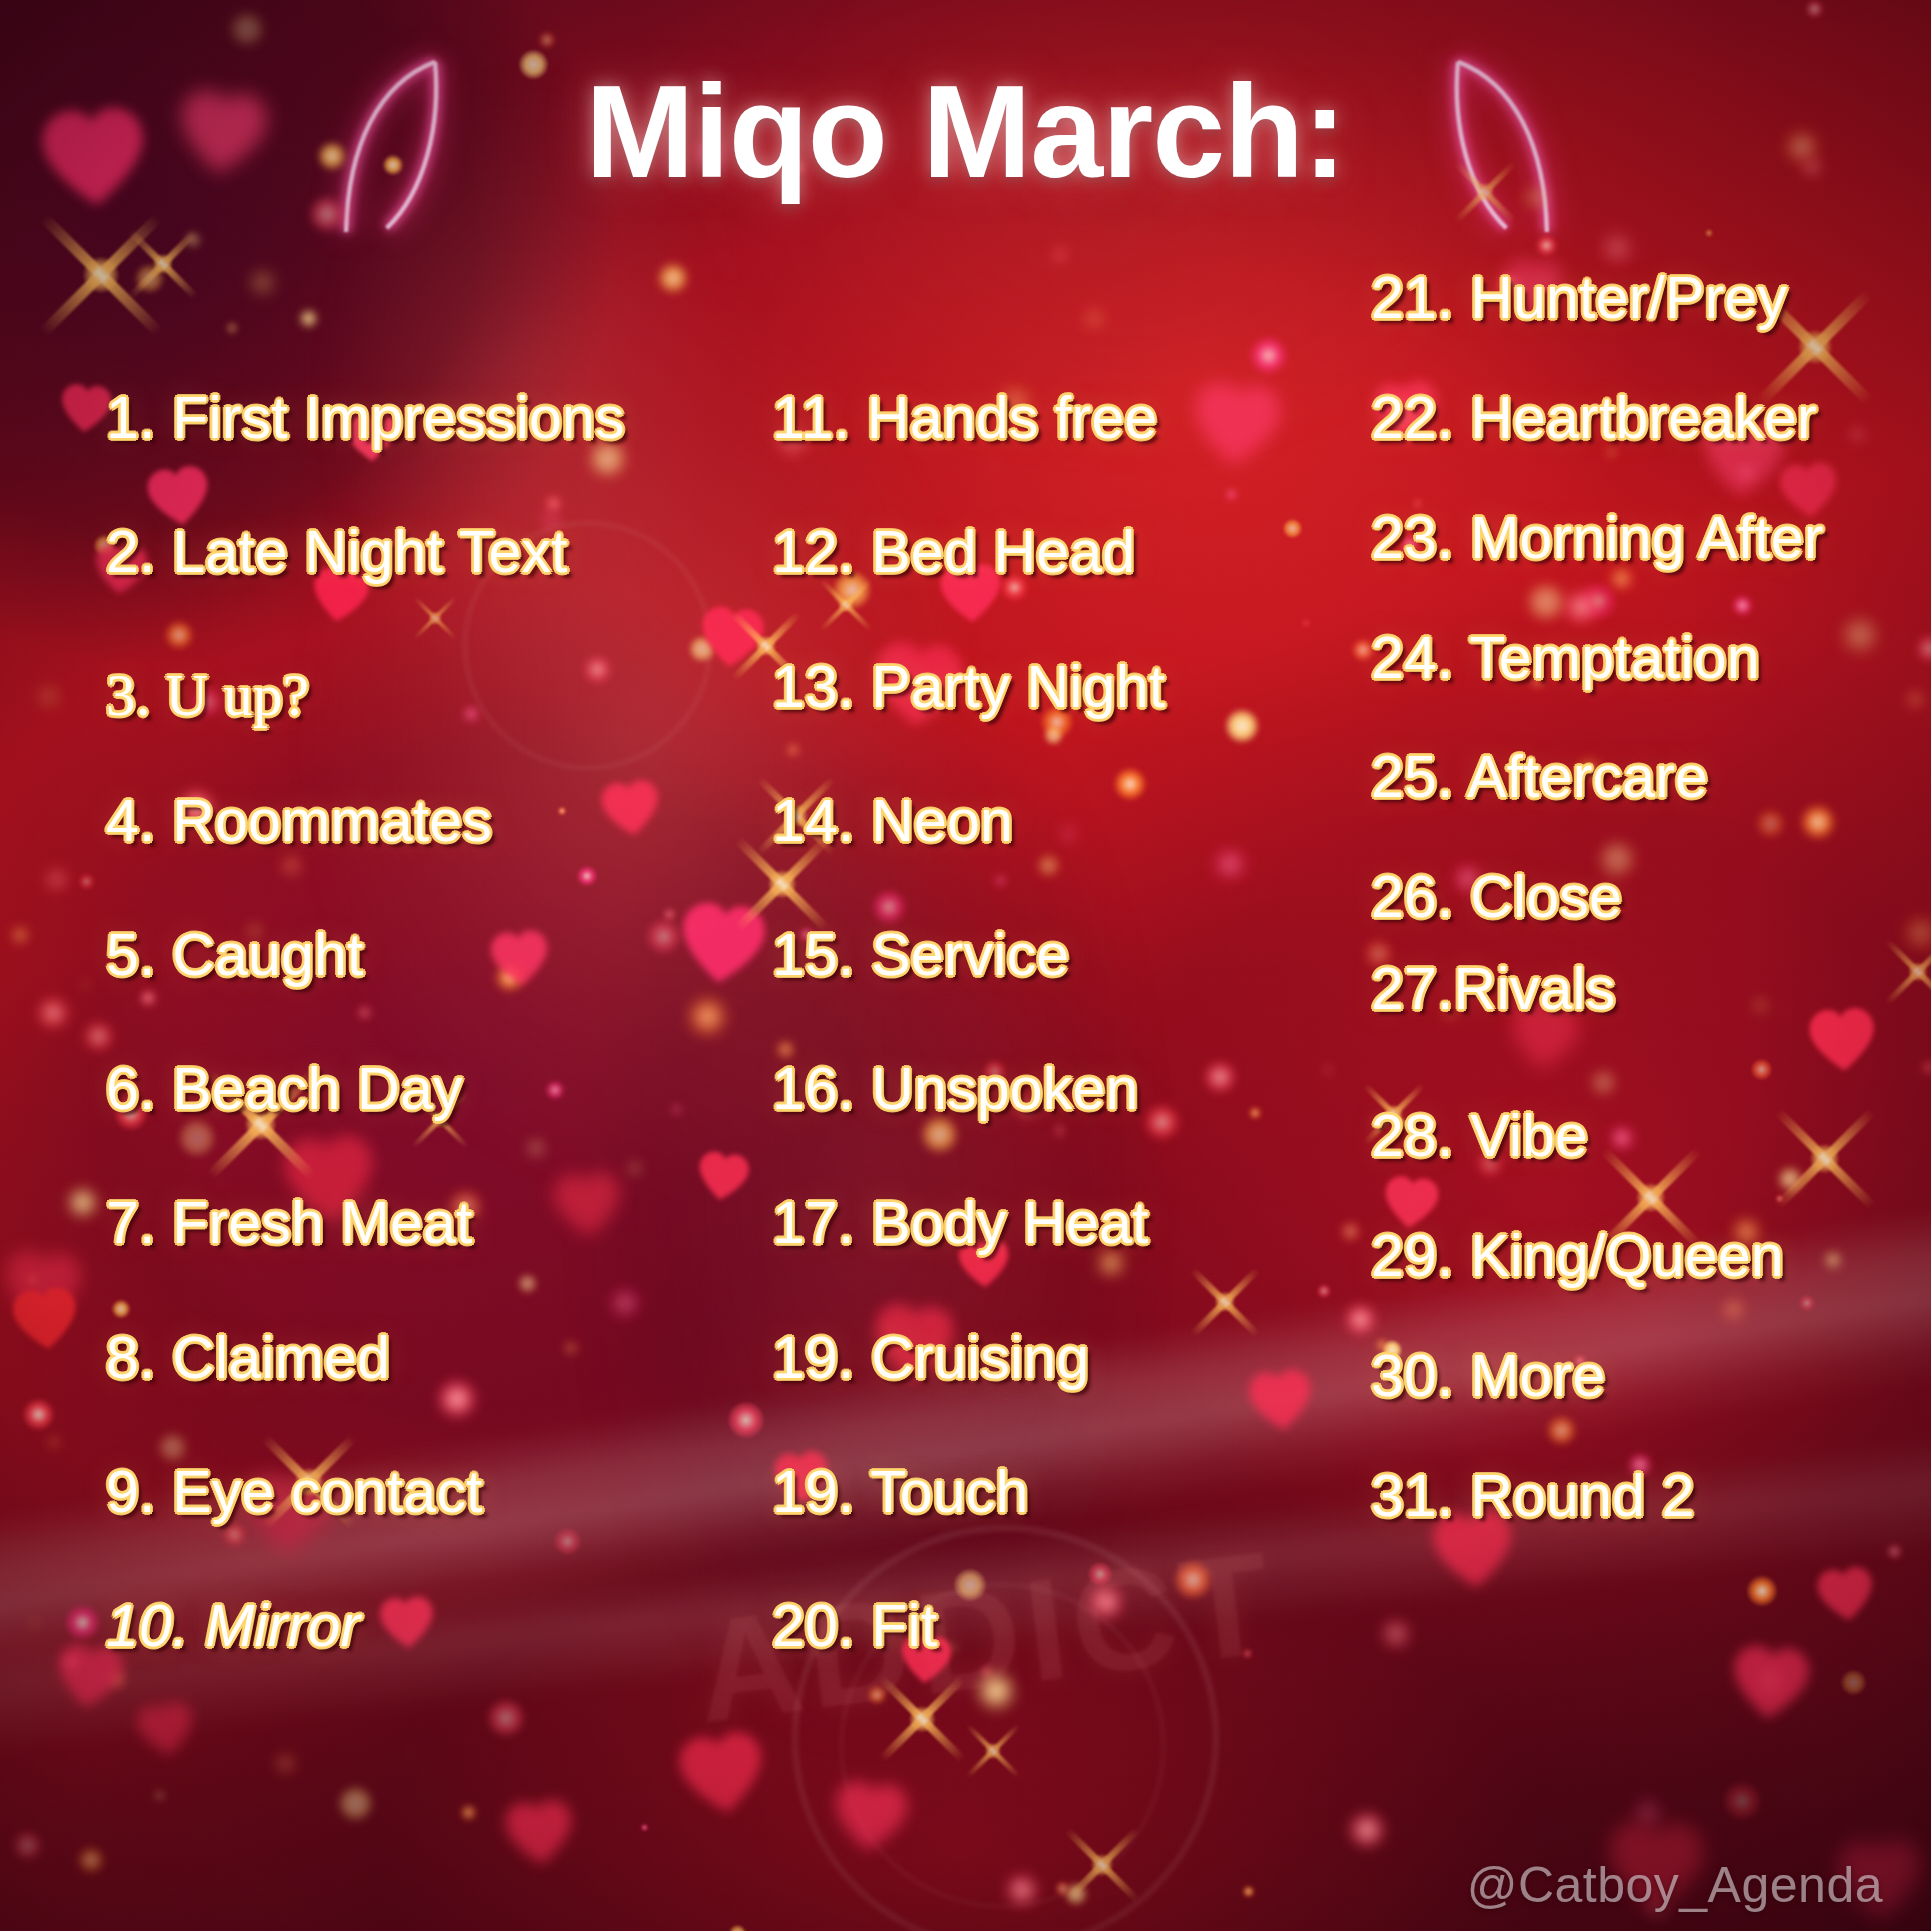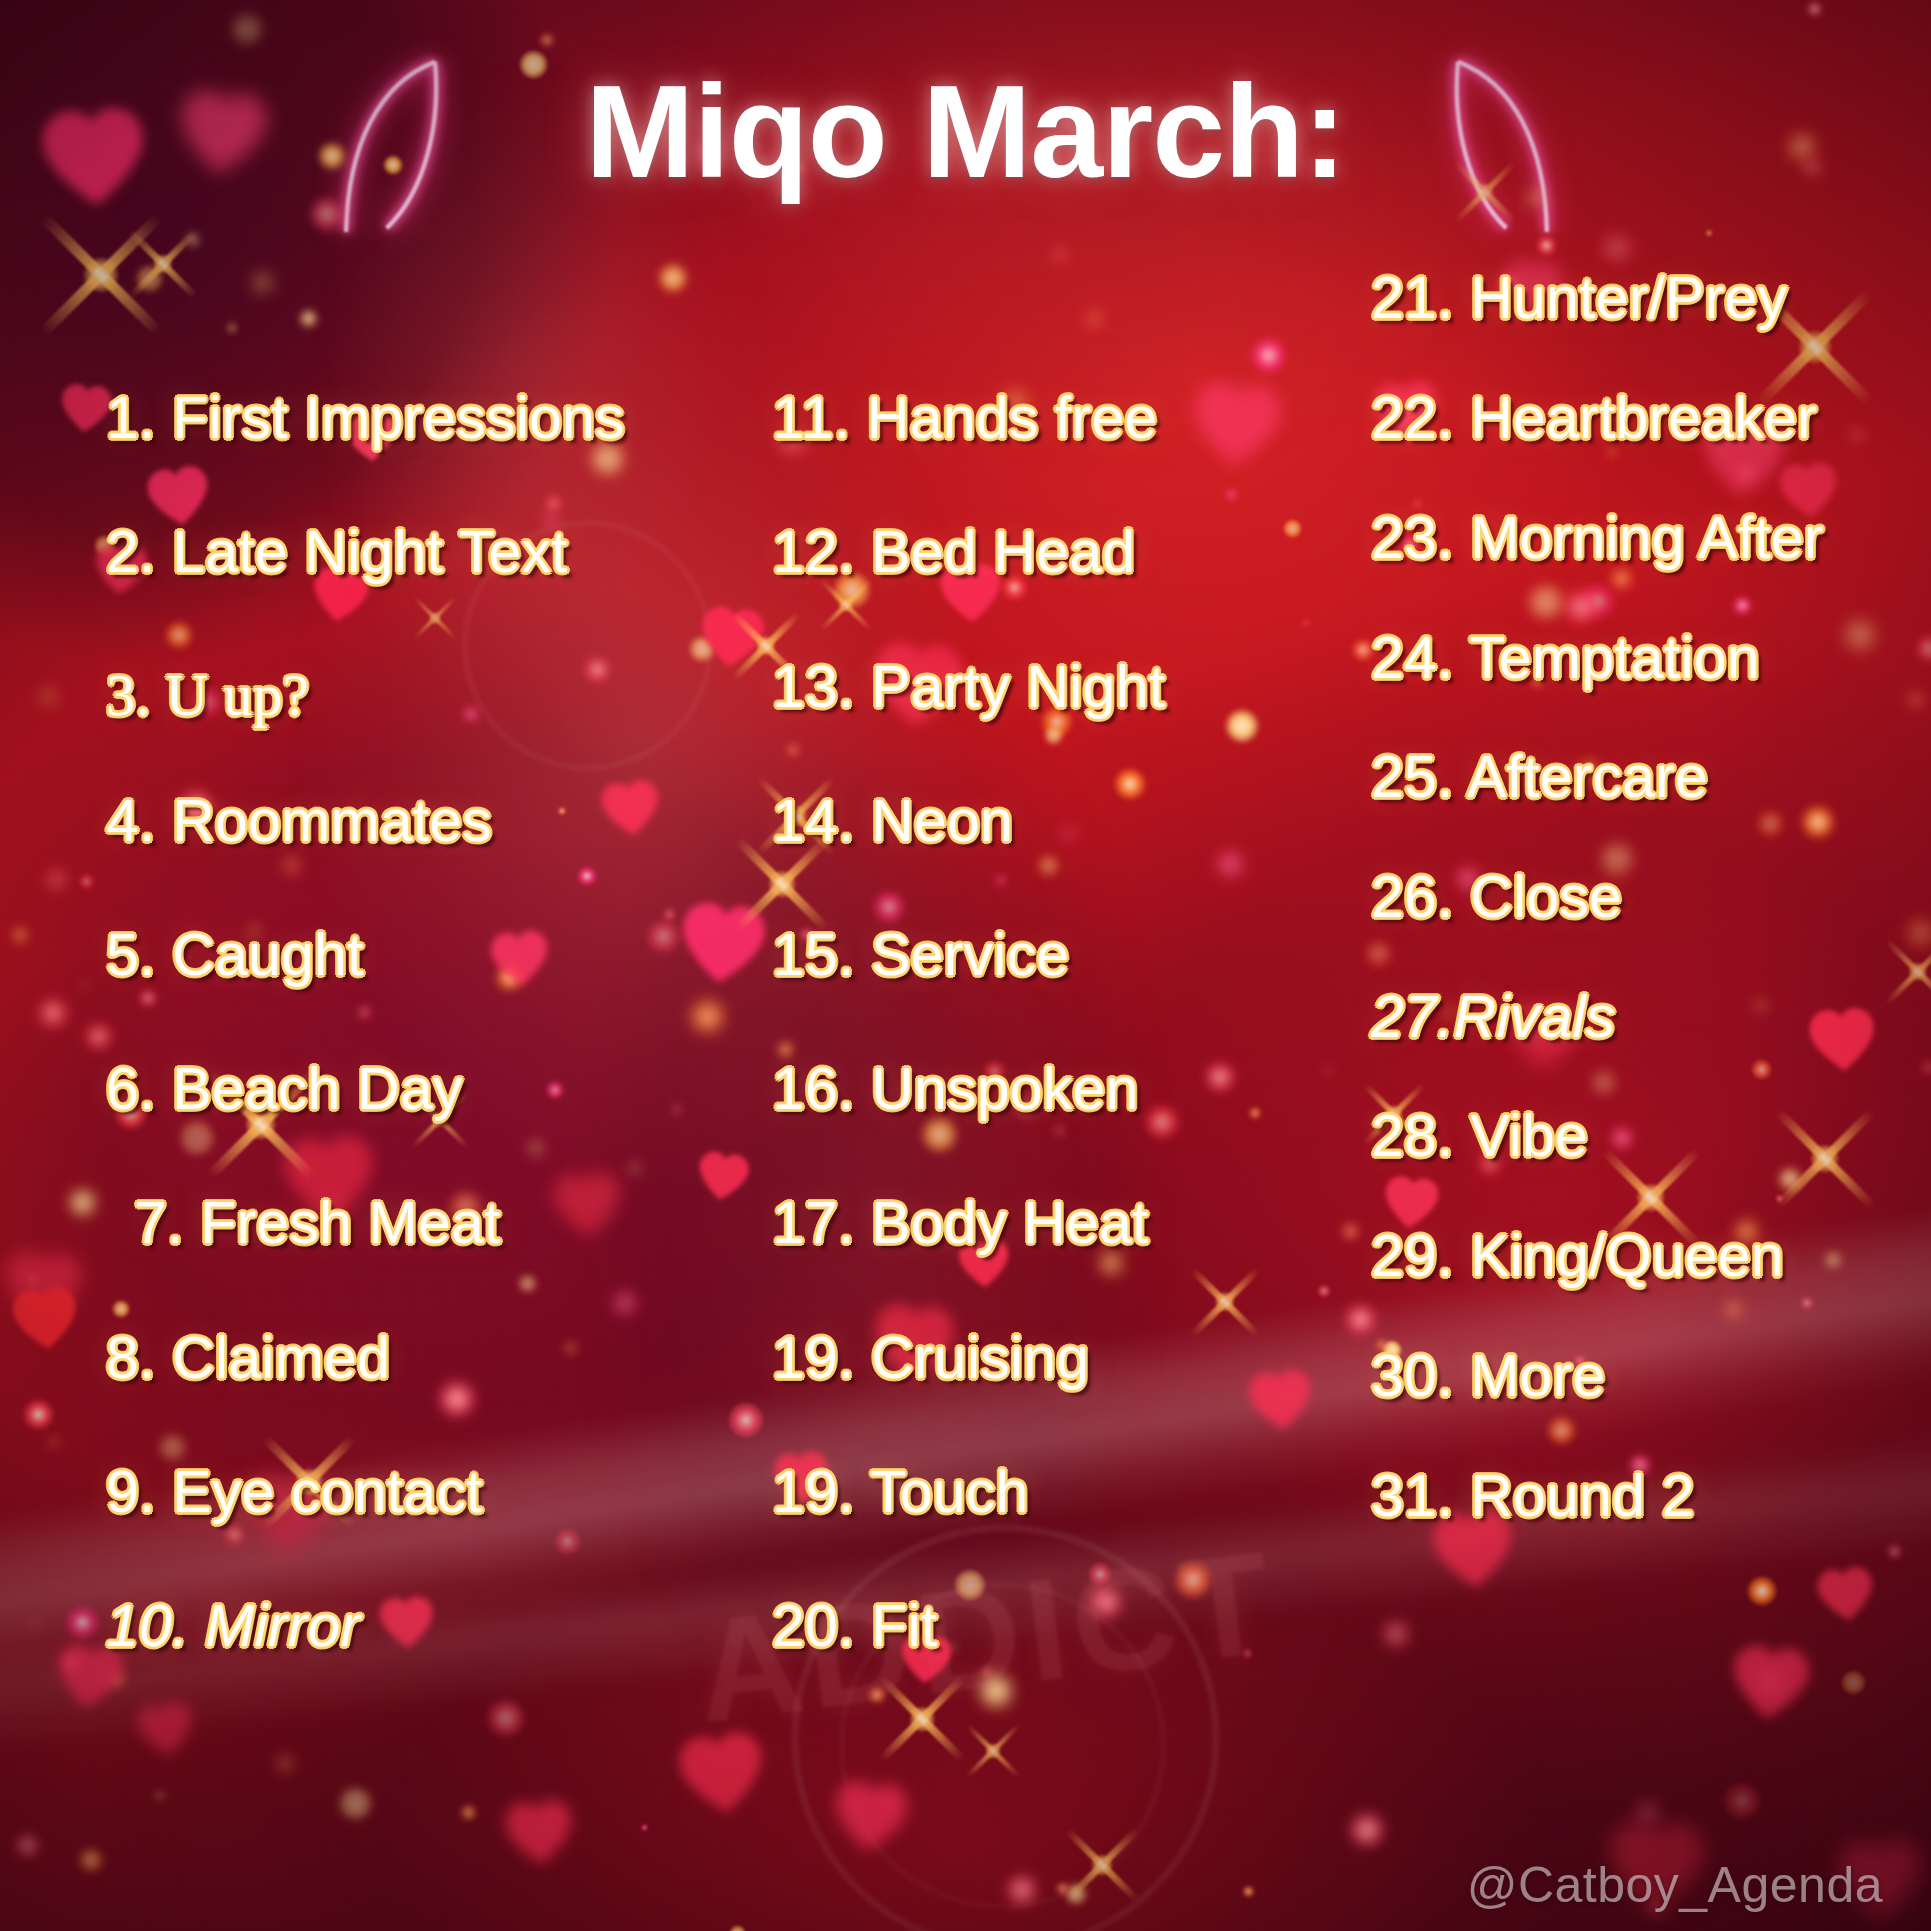--- a/index.html
+++ b/index.html
@@ -780,21 +780,21 @@
     </div>
 
     <div class="columns">
       <div class="col col-1" id="col-1">
           <div class="item" style="position: absolute; left: 0px; top: 388px;">1. First Impressions</div>
           <div class="item" style="position: absolute; left: 0px; top: 522px;">2. Late Night Text</div>
           <div class="item" style="position: absolute; left: 0px; top: 665px; font-family: Liberation Serif, serif;">3. U up?</div>
           <div class="item" style="position: absolute; left: 0px; top: 791px;">4. Roommates</div>
           <div class="item" style="position: absolute; left: 0px; top: 925px;">5. Caught</div>
           <div class="item" style="position: absolute; left: 0px; top: 1059px;">6. Beach Day</div>
-          <div class="item" style="position: absolute; left: 0px; top: 1193px; margin-left: 28px;">7. Fresh Meat</div>
+          <div class="item" style="position: absolute; left: 0px; top: 1193px;">7. Fresh Meat</div>
           <div class="item" style="position: absolute; left: 0px; top: 1328px;">8. Claimed</div>
           <div class="item" style="position: absolute; left: 0px; top: 1462px;">9. Eye contact</div>
           <div class="item" style="position: absolute; left: 0px; top: 1596px; font-style: italic;">10. Mirror</div>
         </div>
       <div class="col col-2" id="col-2">
           <div class="item" style="position: absolute; left: 0px; top: 388px;">11. Hands free</div>
           <div class="item" style="position: absolute; left: 0px; top: 522px;">12. Bed Head</div>
           <div class="item" style="position: absolute; left: 0px; top: 657px;">13. Party Night</div>
           <div class="item" style="position: absolute; left: 0px; top: 791px;">14. Neon</div>
           <div class="item" style="position: absolute; left: 0px; top: 925px;">15. Service</div>
@@ -804,21 +804,21 @@
           <div class="item" style="position: absolute; left: 0px; top: 1462px;">19. Touch</div>
           <div class="item" style="position: absolute; left: 0px; top: 1596px;">20. Fit</div>
         </div>
       <div class="col col-3" id="col-3">
           <div class="item" style="position: absolute; left: 0px; top: 268px;">21. Hunter/Prey</div>
           <div class="item" style="position: absolute; left: 0px; top: 388px;">22. Heartbreaker</div>
           <div class="item" style="position: absolute; left: 0px; top: 508px;">23. Morning After</div>
           <div class="item" style="position: absolute; left: 0px; top: 628px;">24. Temptation</div>
           <div class="item" style="position: absolute; left: 0px; top: 747px;">25. Aftercare</div>
           <div class="item" style="position: absolute; left: 0px; top: 867px;">26. Close</div>
-          <div class="item" style="position: absolute; left: 0px; top: 987px; font-style: italic;">27.Rivals</div>
+          <div class="item" style="position: absolute; left: 0px; top: 959px;">27.Rivals</div>
           <div class="item" style="position: absolute; left: 0px; top: 1106px;">28. Vibe</div>
           <div class="item" style="position: absolute; left: 0px; top: 1226px;">29. King/Queen</div>
           <div class="item" style="position: absolute; left: 0px; top: 1346px;">30. More</div>
           <div class="item" style="position: absolute; left: 0px; top: 1466px;">31. Round 2</div>
         </div>
     </div>
 
     <div class="watermark">@Catboy_Agenda</div>
   </div>
 </div>

